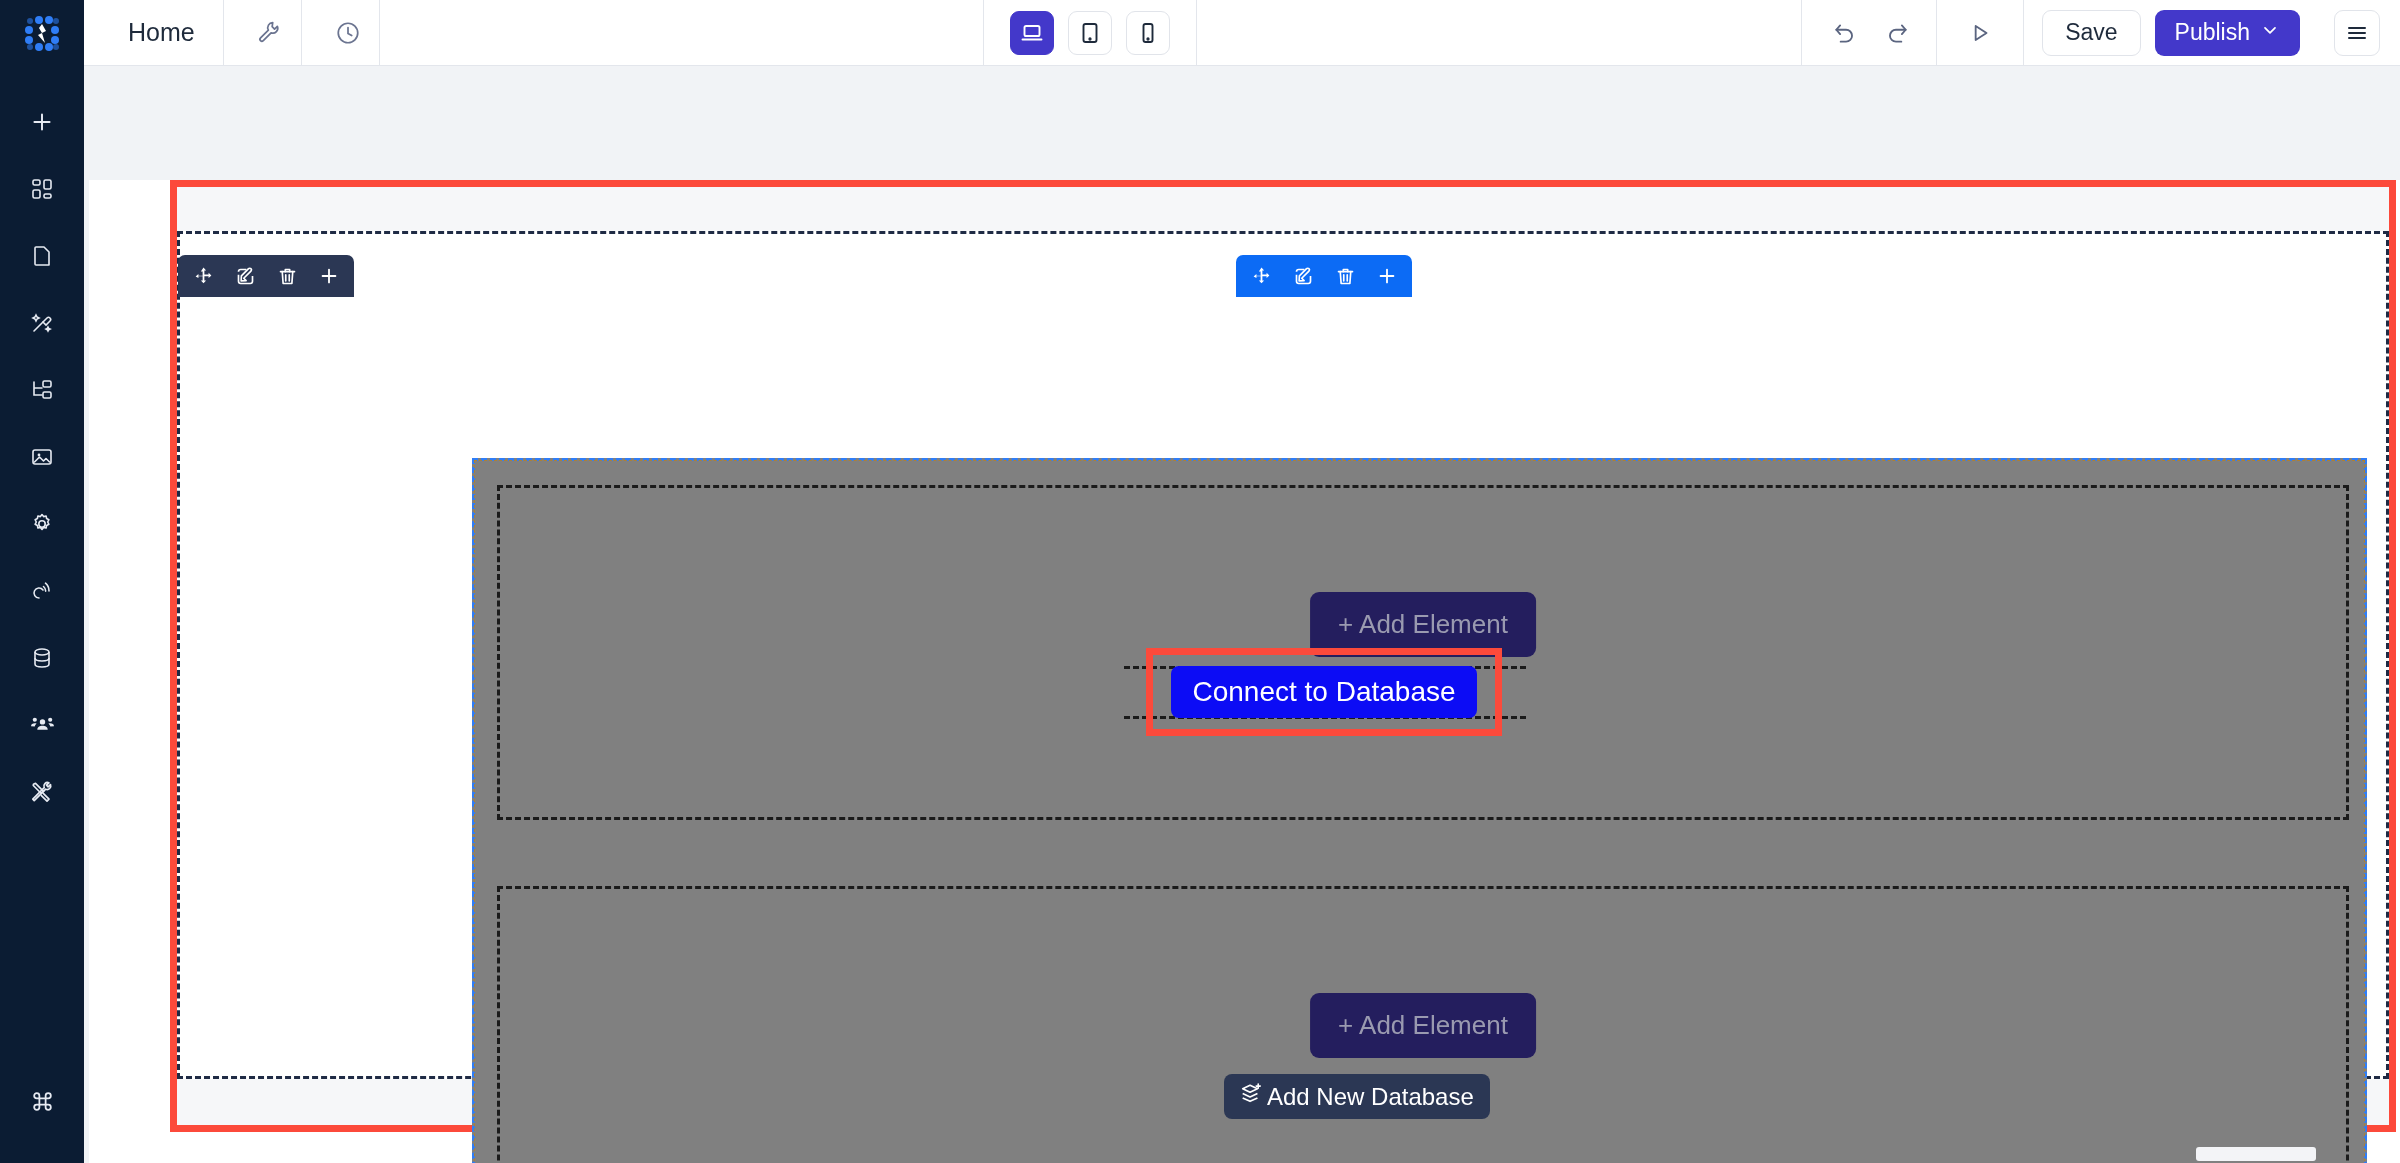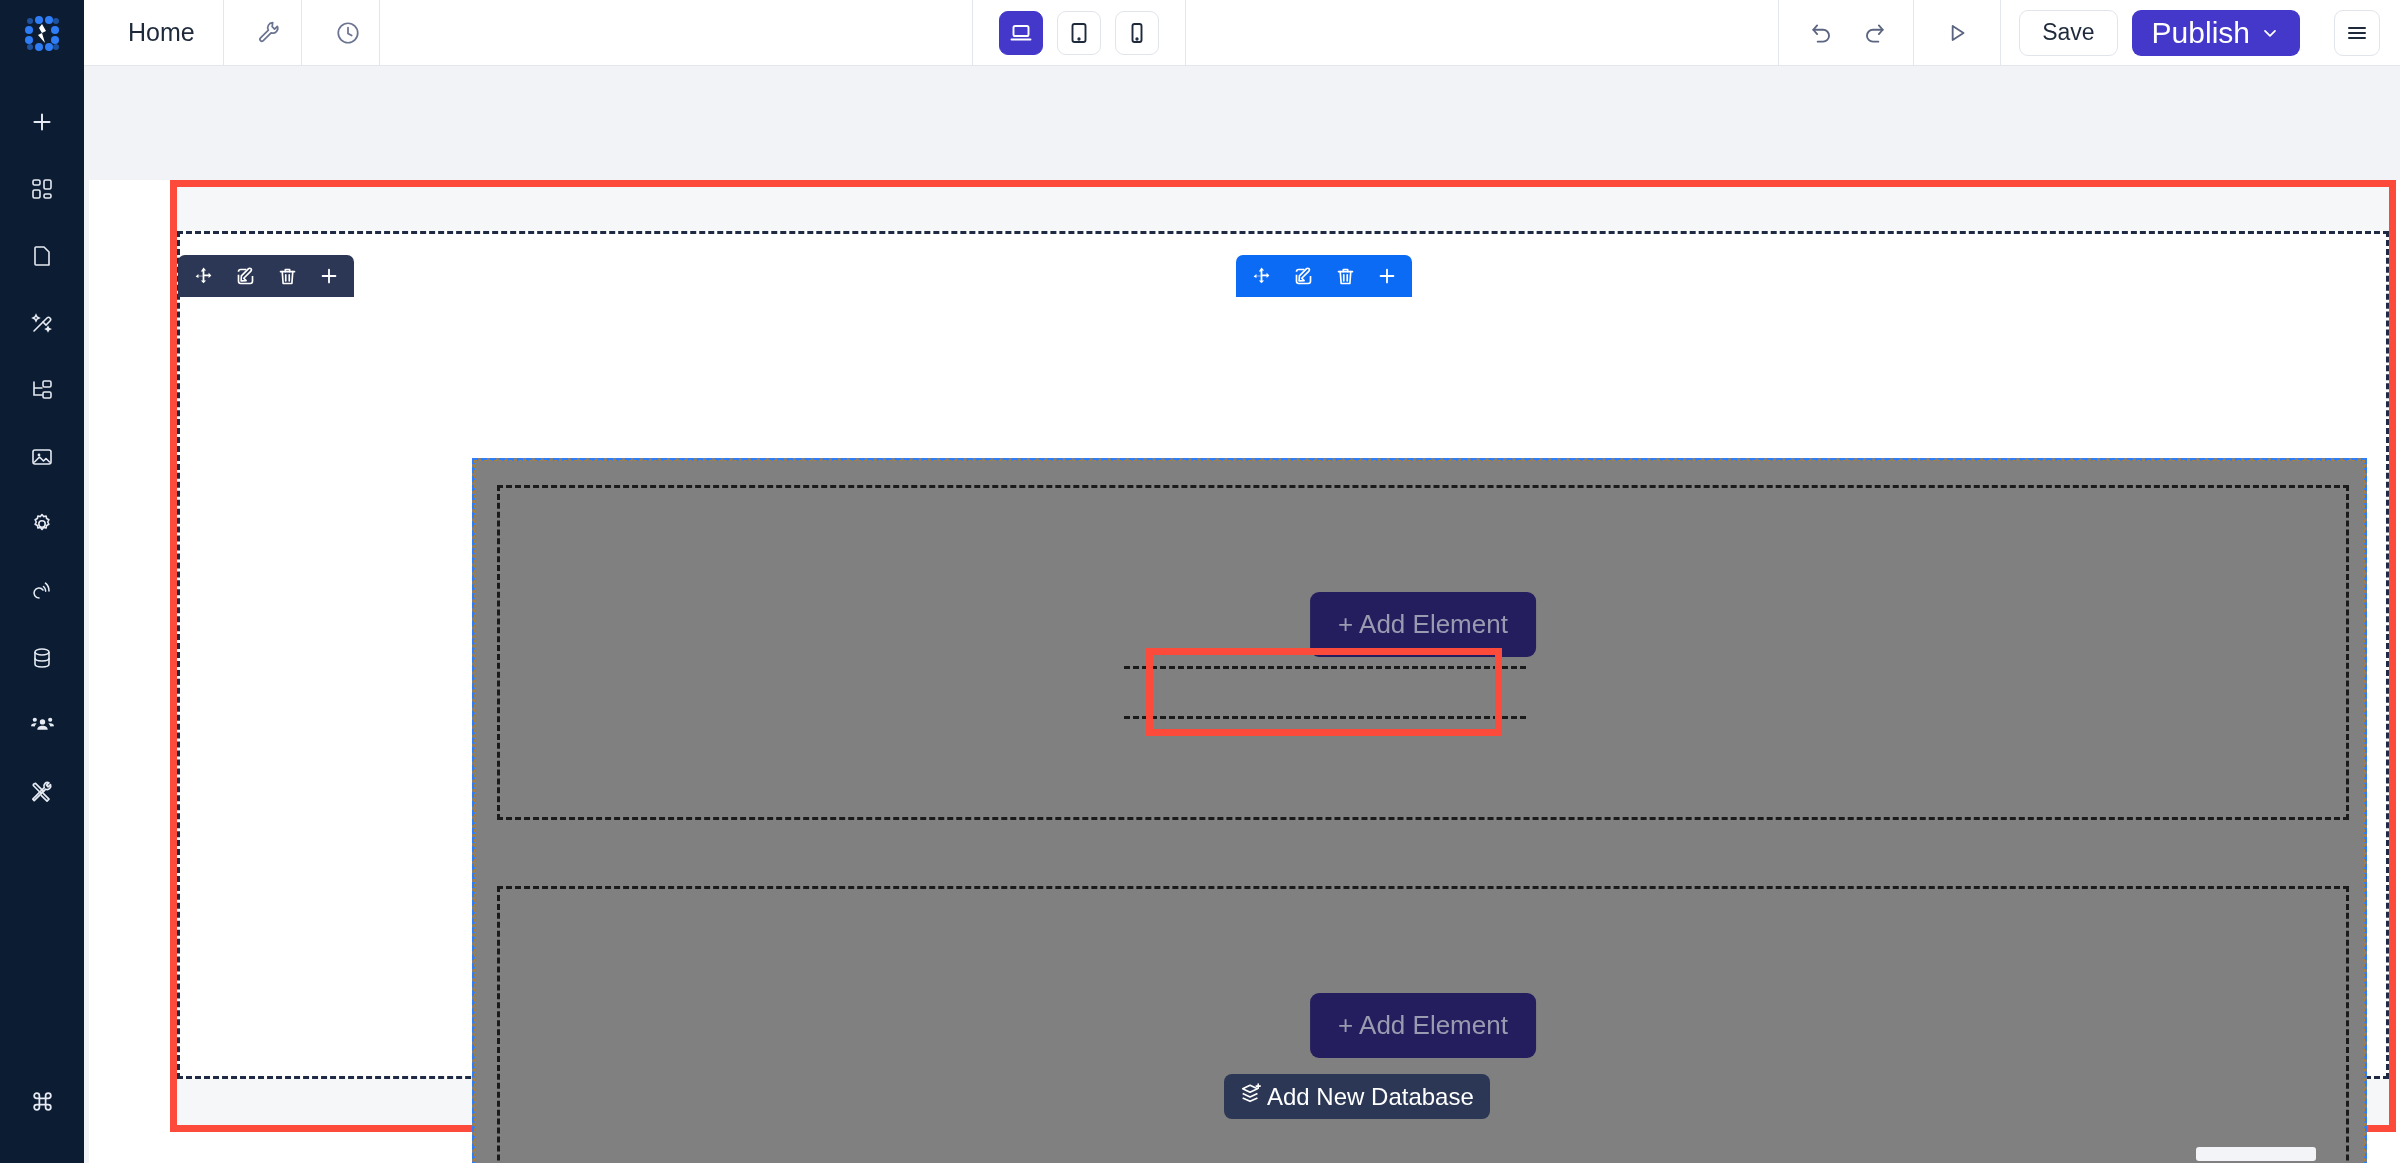--- a/index.html
+++ b/index.html
@@ -83,21 +83,21 @@
   .tb-actions { display: flex; align-items: center; gap: 14px; padding: 0 18px; height: 100%; }
   .btn-save {
     height: 46px; padding: 0 22px; border-radius: 9px;
     border: 1px solid #e1e4ea; background: #fff;
     font-size: 23px; color: #1e2a3b; cursor: pointer;
     font-family: "Liberation Sans", sans-serif;
   }
   .btn-publish {
     height: 46px; padding: 0 20px; border-radius: 9px;
     border: none; background: #4338ca; color: #fff;
-    font-size: 30px; cursor: pointer;
+    font-size: 23px; cursor: pointer;
     display: flex; align-items: center; gap: 10px;
     font-family: "Liberation Sans", sans-serif;
   }
   .tb-menu { display: flex; align-items: center; padding: 0 20px 0 16px; height: 100%; }
   .menu-btn {
     width: 46px; height: 46px; border-radius: 9px;
     border: 1px solid #e1e4ea; background: #fff; color: #1e2a3b;
     display: flex; align-items: center; justify-content: center; cursor: pointer;
   }
 
@@ -479,20 +479,21 @@
 
           <div class="row-box bottom">
             <button class="add-element ae-2">+ Add Element</button>
           </div>
 
         </div>
       </div>
 
       <div class="db-strip"></div>
       <div class="db-zone"></div>
+      <button class="btn-db">Connect to Database</button>
 
       <div class="el-toolbar dark tb-left-pos">
         <div class="tbtn">
           <svg width="21" height="21" viewBox="0 0 24 24" fill="currentColor">
             <path d="M12 1.8l3 3.2h-2v4.8h4.8v-2l3.2 3-3.2 3v-2H13v4.8h2l-3 3.2-3-3.2h2v-4.8H6.2v2L3 12l3.2-3v2H11V6.2H9z"></path>
           </svg>
         </div>
         <div class="tbtn">
           <svg width="21" height="21" viewBox="0 0 24 24" fill="none" stroke="currentColor" stroke-width="1.9" stroke-linejoin="round">
             <path d="M4 6.5A2.5 2.5 0 0 1 6.5 4H13"></path>

